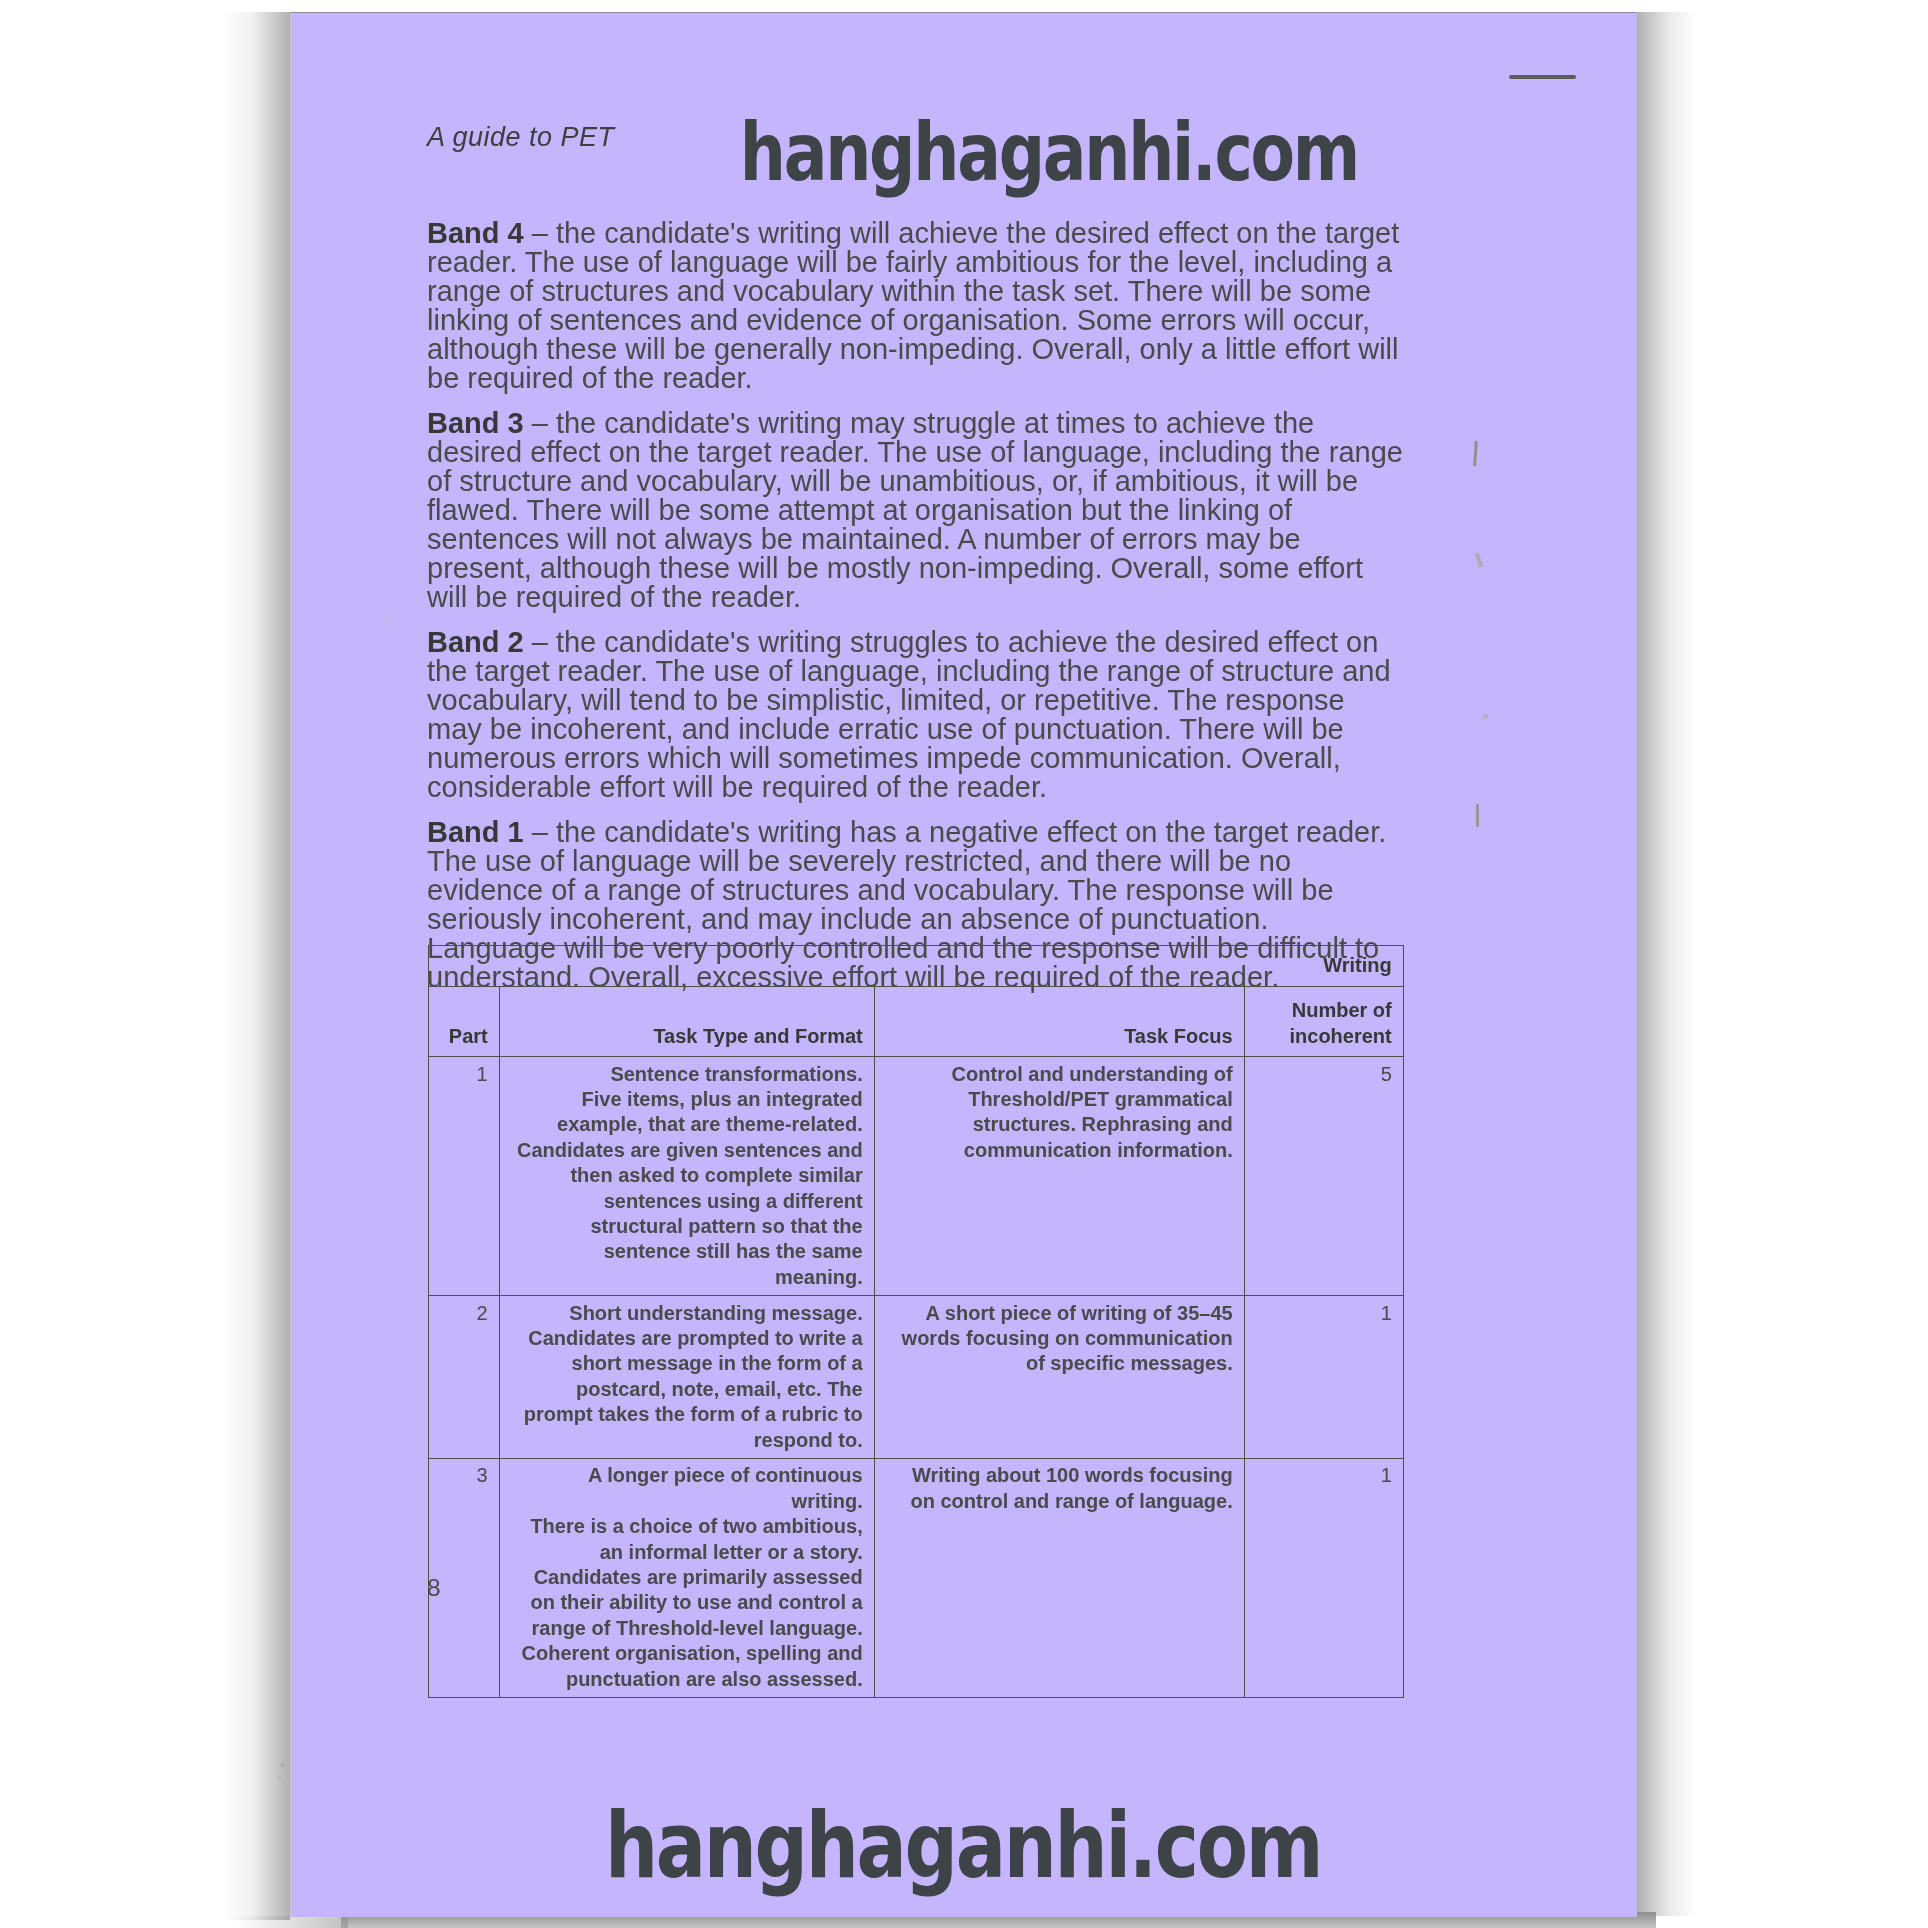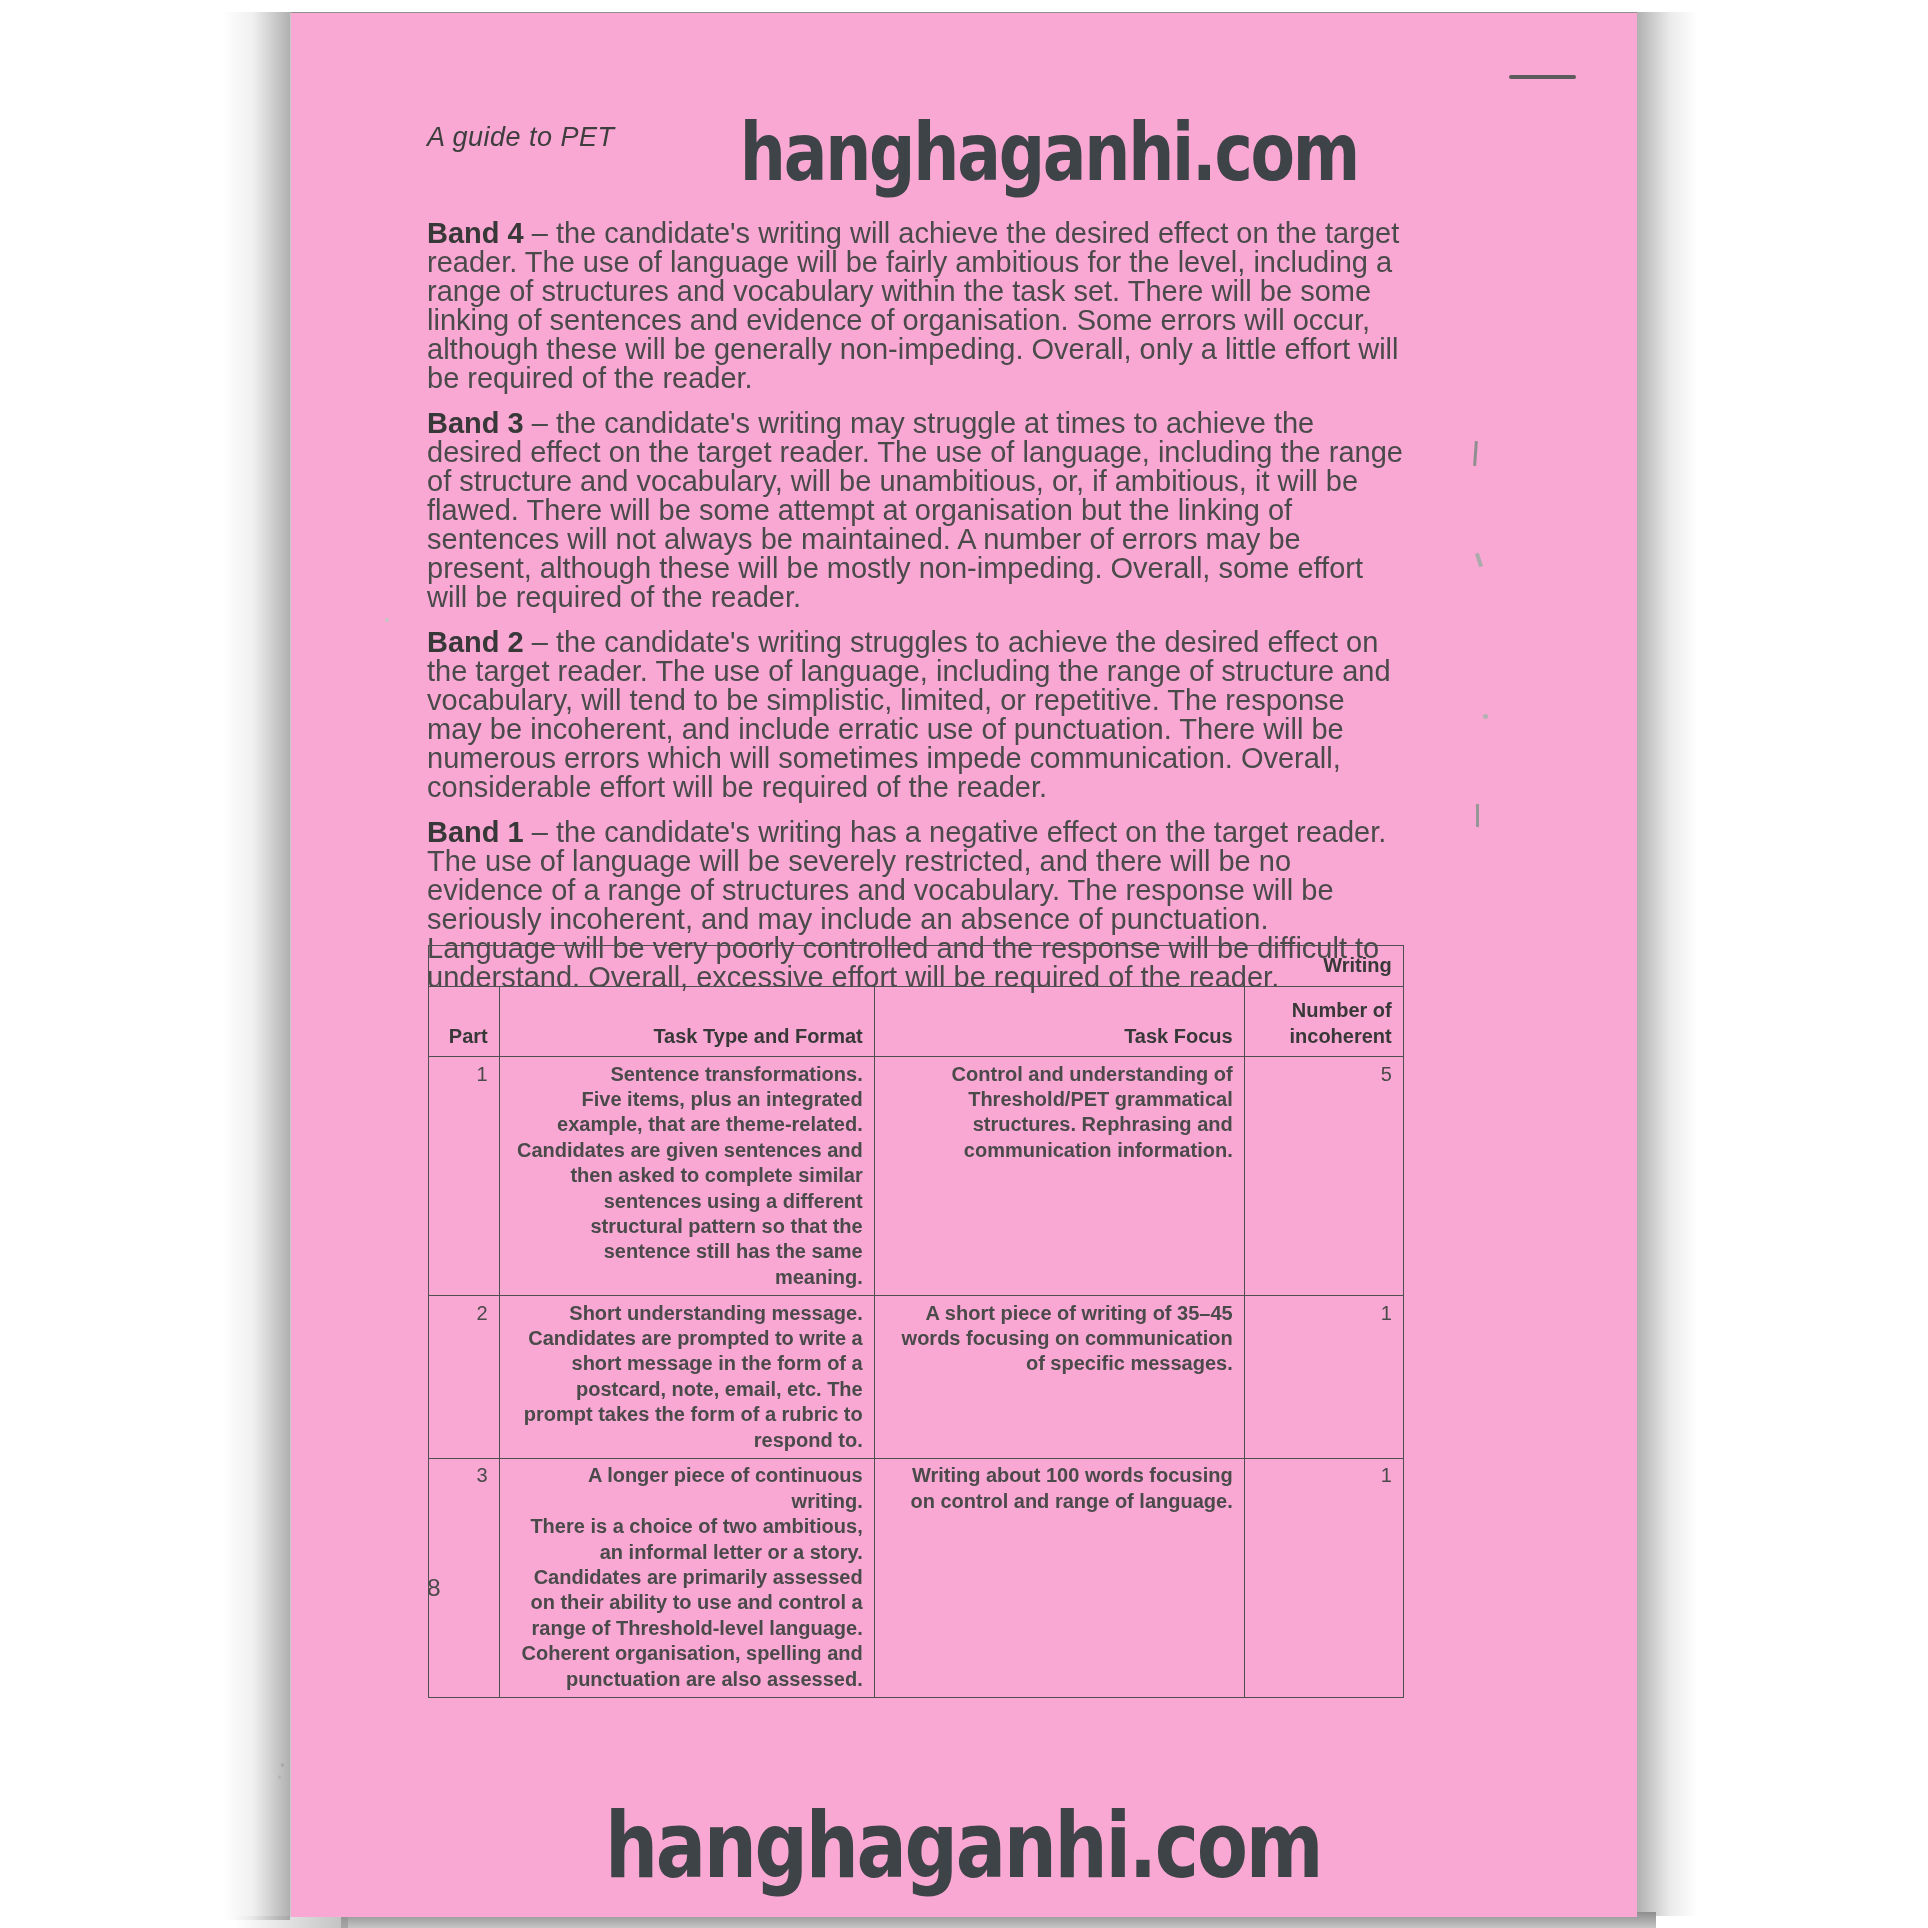--- a/index.html
+++ b/index.html
@@ -4,21 +4,21 @@
 <style>
   html,body{margin:0;padding:0;}
   body{
     width:1928px;height:1928px;position:relative;overflow:hidden;
     background:#ffffff;
     font-family:"Liberation Sans", sans-serif;
   }
   
   .page{
     position:absolute;left:290px;top:12.2px;width:1346px;height:1904px;
-    background:#f9a8d4;
+    background:#c4b5fd;
     border-top:1.9px solid #8f8f8f;
     border-left:0.9px solid #c9c9c9;
   }
   .shadow-left{
     position:absolute;left:222px;top:12.2px;width:68px;height:1908px;
     background:linear-gradient(to right, rgba(110,110,110,0) 0%, rgba(110,110,110,0.10) 45%, rgba(80,80,80,0.45) 100%);
   }
   .shadow-right{
     position:absolute;left:1637px;top:12.2px;width:60px;height:1904px;
     background:linear-gradient(to right, rgba(90,90,90,0.48) 0%, rgba(120,120,120,0.15) 55%, rgba(120,120,120,0) 100%);

